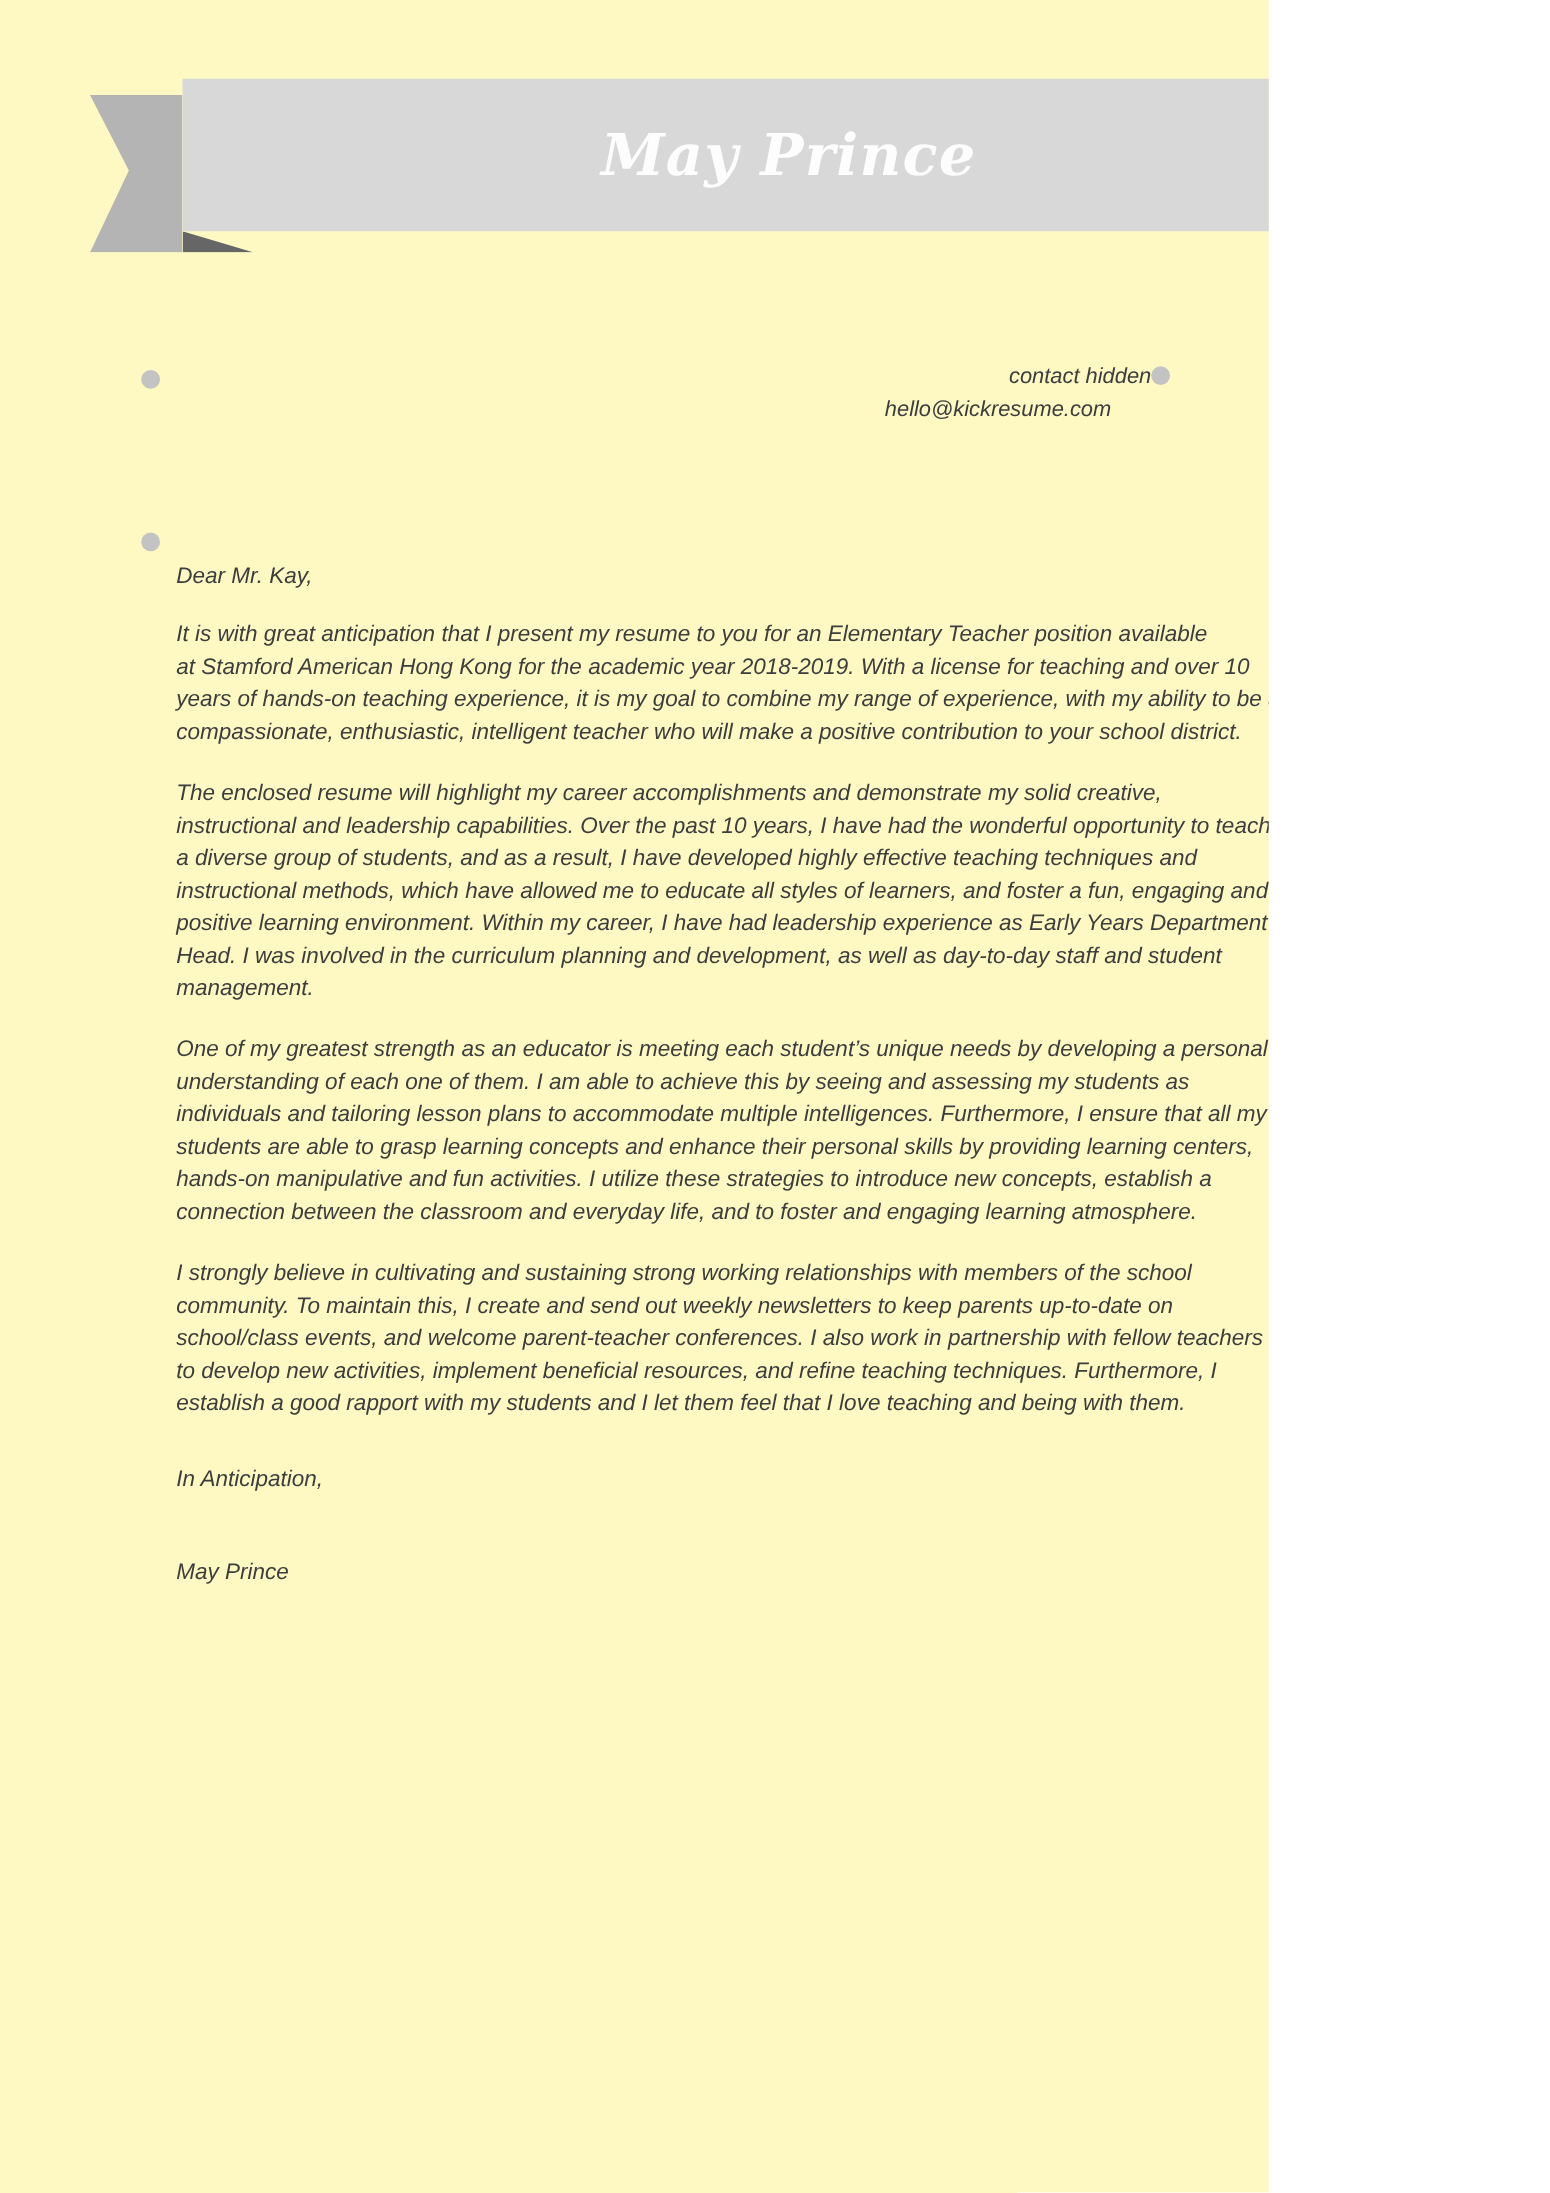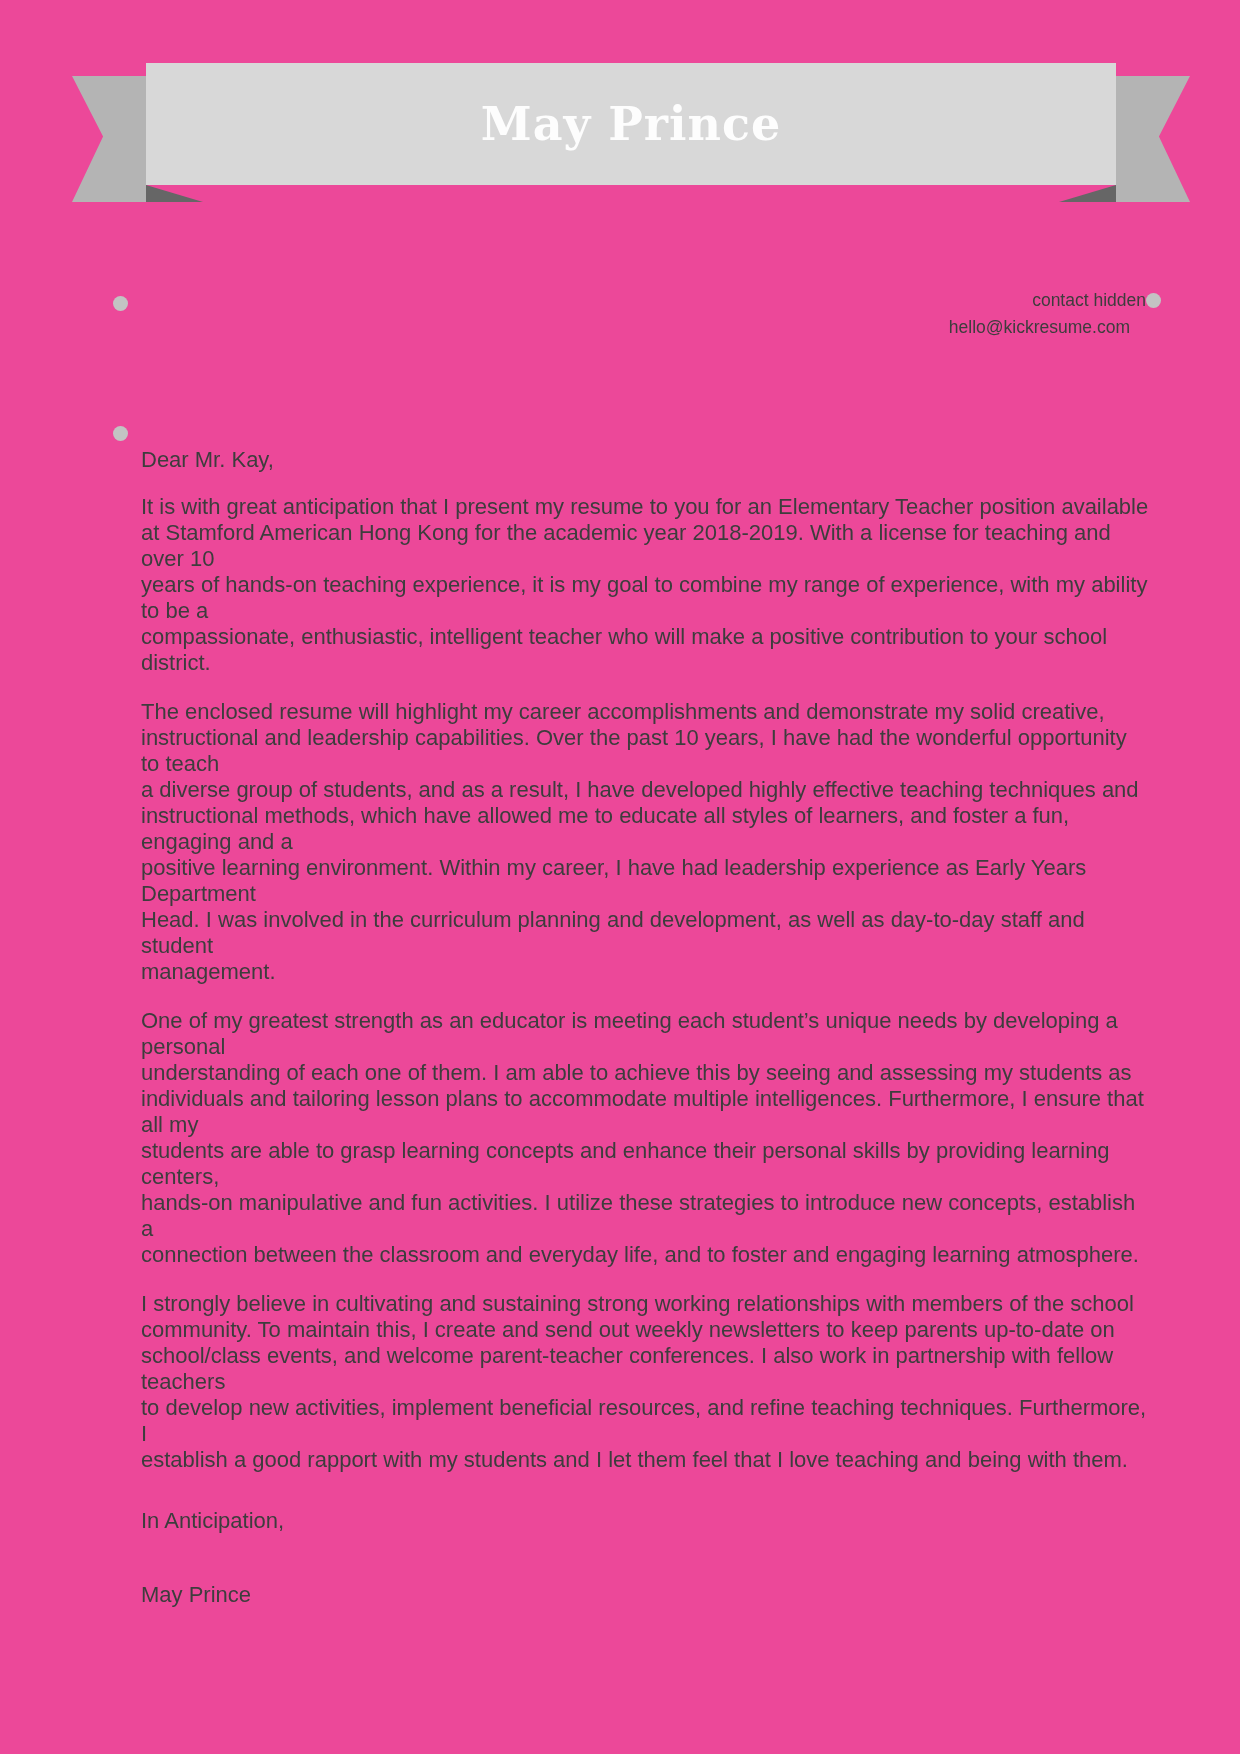--- a/index.html
+++ b/index.html
@@ -2,25 +2,26 @@
 <html><head>
 <meta charset="utf-8">
 <style>
   html, body {
     margin: 0;
     padding: 0;
     background: #ffffff;
   }
   .page {
     position: relative;
-    width: 1240px;
+    width: 1015px;
     height: 1754px;
-    background: #ec4899;
+    background: #fef9c3;
     overflow: hidden;
     font-family: "Liberation Sans", sans-serif;
+    font-style: italic;
   }
 
   
   .ribbon-tail {
     position: absolute;
     top: 76px;
     width: 74px;
     height: 126px;
     background: #b4b4b4;
   }
@@ -96,21 +97,21 @@
   }
   .decor-dot.d1 { top: 296px; }
   .decor-dot.d2 { top: 426px; }
 
   
   .letter {
     position: absolute;
     left: 141px;
     top: 447px;
     width: 1010px;
-    font-size: 22px;
+    font-size: 18px;
     line-height: 26px;
     color: #3d3d3d;
   }
   .letter p {
     margin: 0 0 23px 0;
     white-space: pre-line;
   }
   .letter p.salutation { margin-bottom: 21px; }
   .letter p.closing { margin: 35px 0 48px 0; }
   .letter p.signature { margin: 0; }
@@ -131,21 +132,21 @@
   </div>
 
   <span class="dot decor-dot d1"></span>
   <span class="dot decor-dot d2"></span>
 
   <div class="contact">
     <div class="contact-line1">
       <span>contact hidden</span>
       <span class="dot"></span>
     </div>
-    <div class="contact-email" style="margin-right:31px">hello@kickresume.com</div>
+    <div class="contact-email" style="margin-right:47px">hello@kickresume.com</div>
   </div>
 
   <div class="letter">
     <p class="salutation">Dear Mr. Kay,</p>
     <p>It is with great anticipation that I present my resume to you for an Elementary Teacher position available
 at Stamford American Hong Kong for the academic year 2018-2019. With a license for teaching and over 10
 years of hands-on teaching experience, it is my goal to combine my range of experience, with my ability to be a
 compassionate, enthusiastic, intelligent teacher who will make a positive contribution to your school district.</p>
     <p>The enclosed resume will highlight my career accomplishments and demonstrate my solid creative,
 instructional and leadership capabilities. Over the past 10 years, I have had the wonderful opportunity to teach

